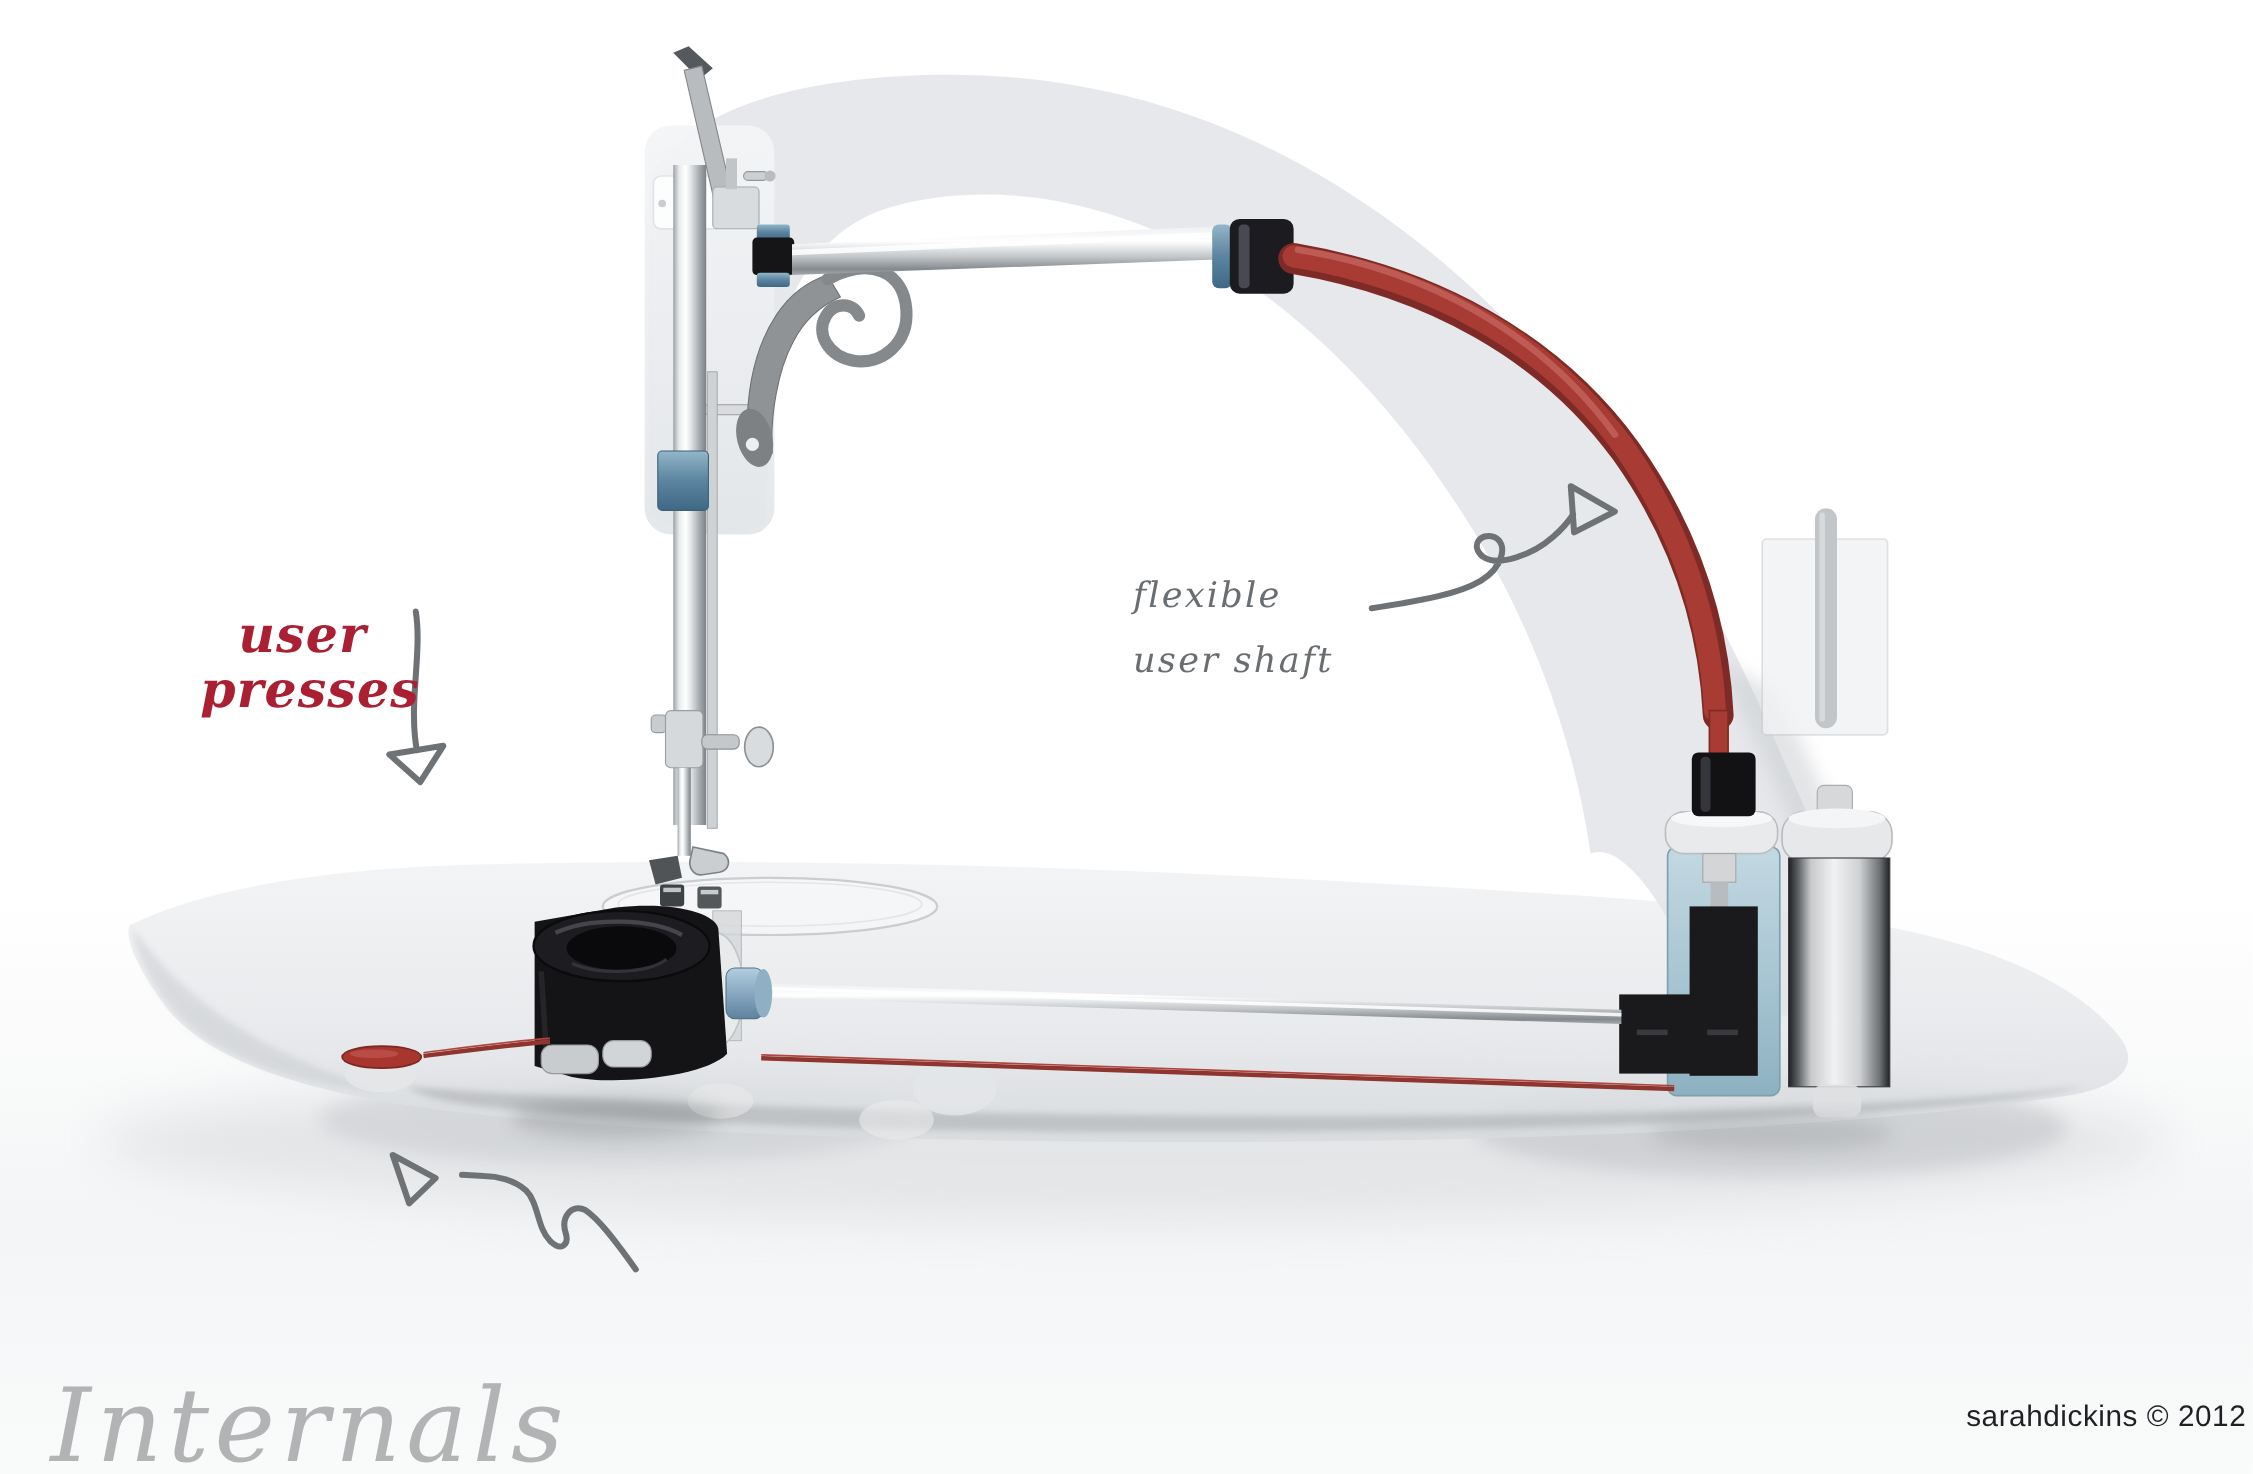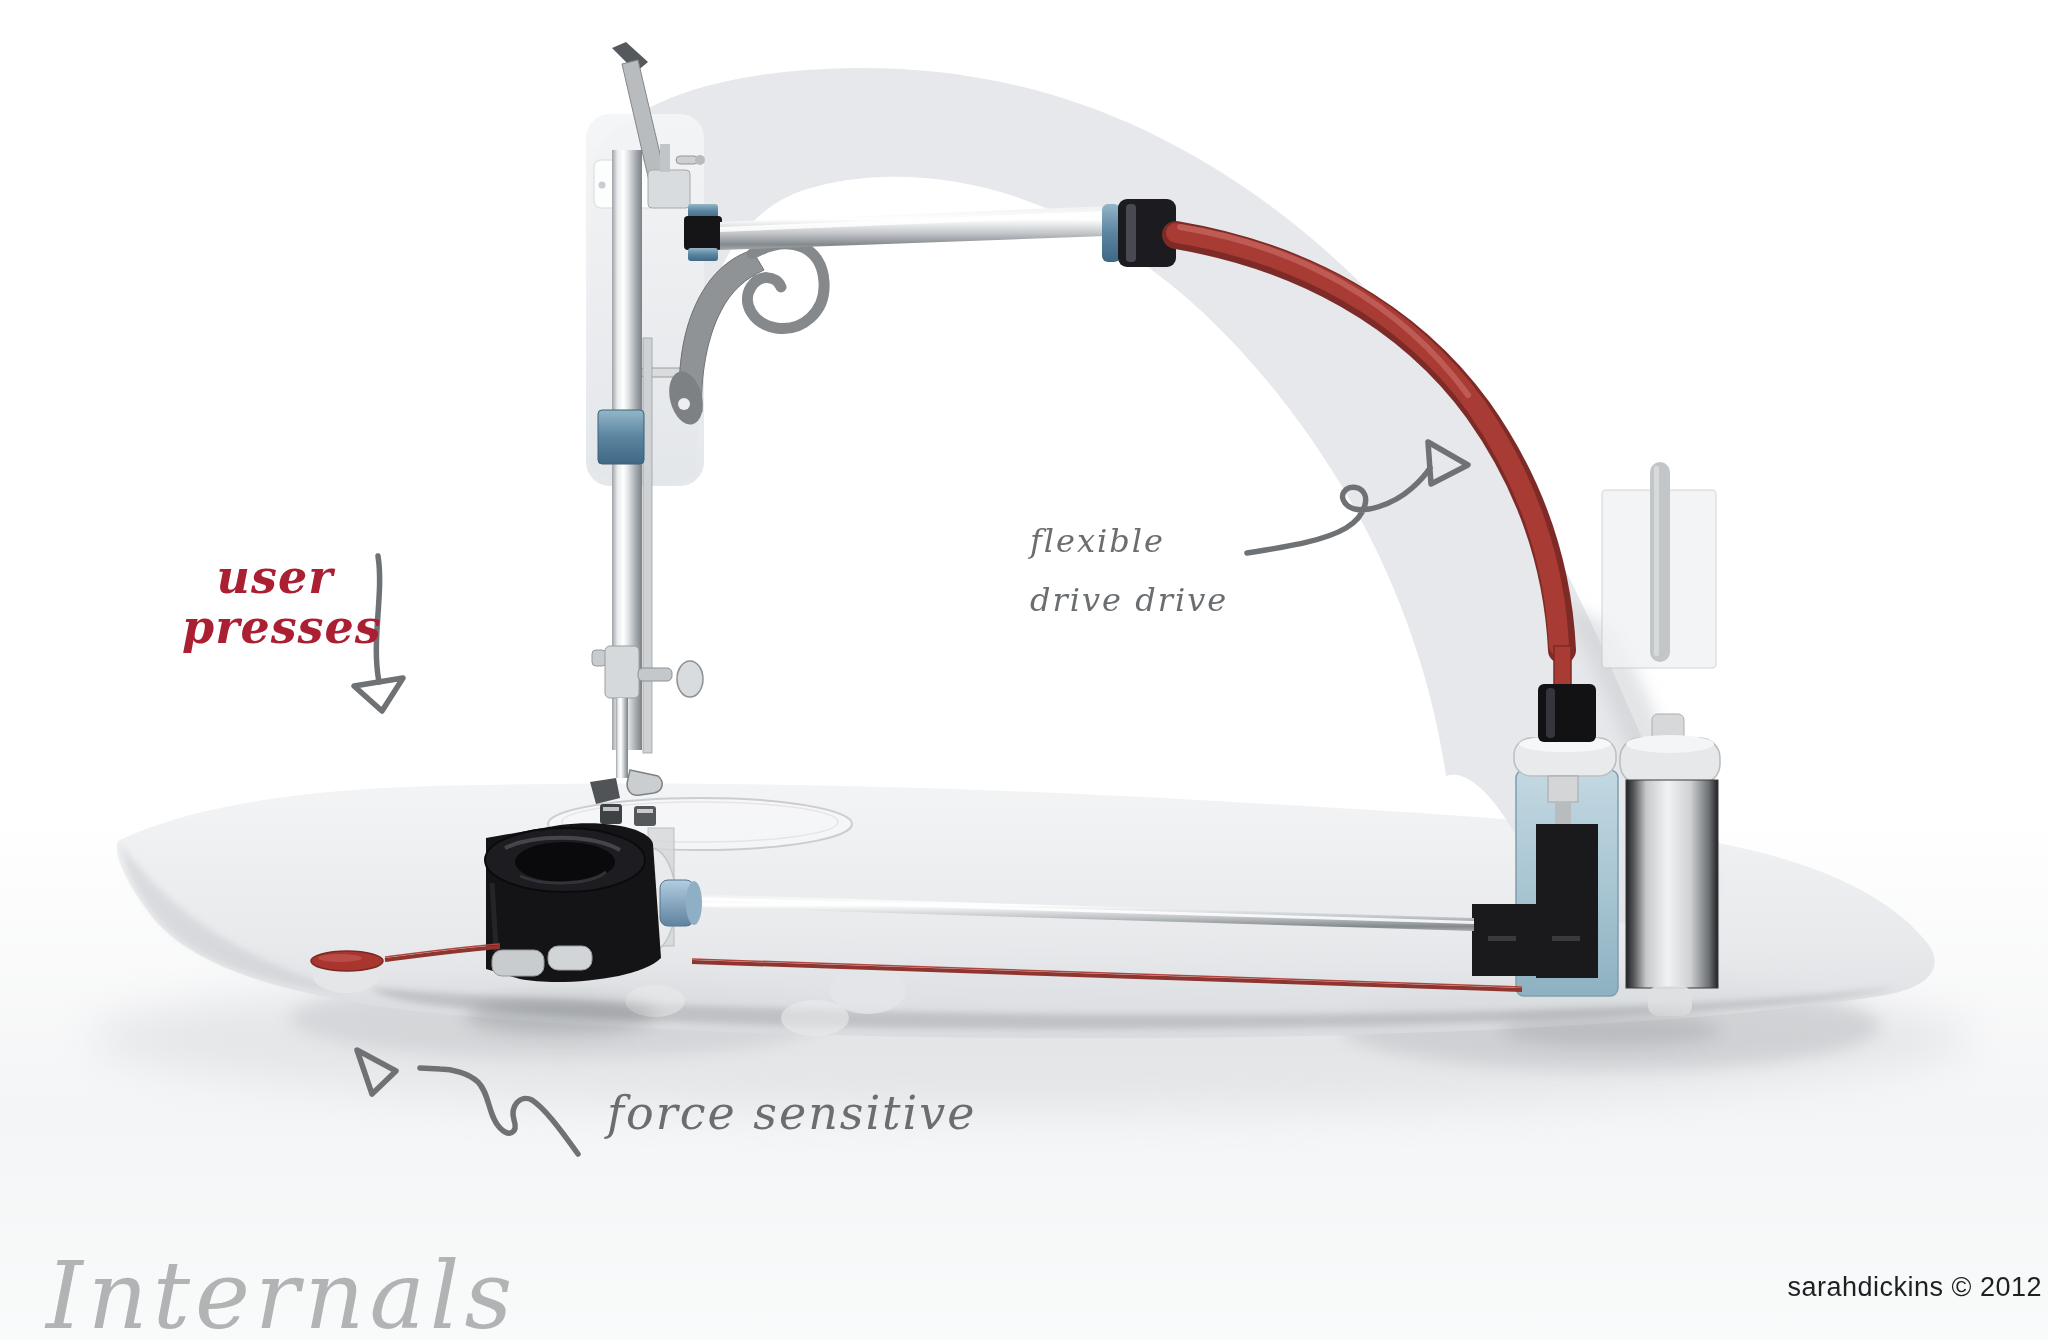--- a/index.html
+++ b/index.html
@@ -248,25 +248,24 @@
   </g>
 </svg>
 
 <div class="label lbl-user" style="color:#ab1f33;">
   <span class="ln">user</span>
   <span class="ln">presses</span>
 </div>
 
 <div class="label lbl-flex" style="color:#6b6e71;">
   <span class="ln">flexible</span>
-  <span class="ln">drive drive</span>
+  <span class="ln">user shaft</span>
 </div>
 
 <div class="label lbl-fsr" style="color:#6b6e71;">
-  <span class="ln">force sensitive</span>
 </div>
 
 <div class="title" style="color:#b1b3b5;">
   <span>Internals</span>
 </div>
 
 <div class="credit" style="color:#1f2022;">
   <span>sarahdickins © 2012</span>
 </div>
 

